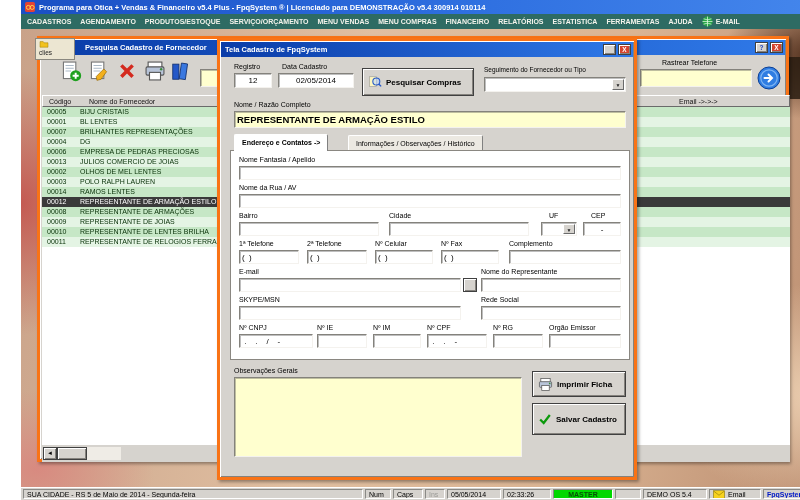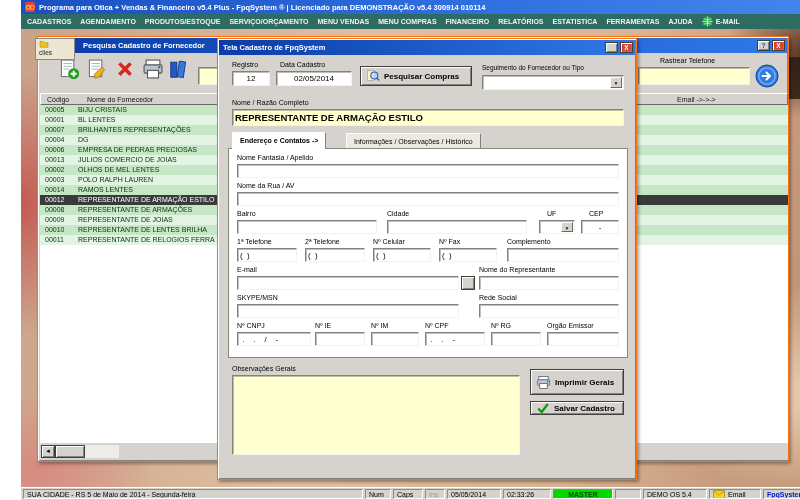--- a/index.html
+++ b/index.html
@@ -23,21 +23,21 @@
     background:
       radial-gradient(ellipse 130px 90px at 99% 6%, #4e2d1b 0%, rgba(78,45,27,0) 70%),
       radial-gradient(ellipse 160px 220px at 0% 38%, #c45a52 0%, rgba(196,90,82,0) 60%),
       radial-gradient(ellipse 180px 120px at 2% 96%, #d88a80 0%, rgba(216,138,128,0) 65%),
       radial-gradient(ellipse 220px 160px at 100% 80%, #ecd0b2 0%, rgba(236,208,178,0) 70%),
       linear-gradient(100deg,#c9a289,#e0bfa1 40%,#dab493 70%,#bb8d70); }
   .glasses { position:absolute; right:0; top:28px; width:46px; height:42px;
     background:#2a1d12; border-radius:9px; opacity:.85; }
 
   
-  .win { position:absolute; background:#d6d3ce; border:1px solid #f97316;
+  .win { position:absolute; background:#d6d3ce; border:3px solid #f97316;
     box-shadow: inset 1px 1px 0 #ffffff, inset -1px -1px 0 #85827d, 2px 2px 3px rgba(0,0,0,.35); }
   .tb { height:15px; display:flex; align-items:center; padding:0 2px 0 4px; margin:1px;
     background:linear-gradient(90deg,#0a3ca8,#2f79e8); color:#fff;
     font-size:7.5px; font-weight:bold; white-space:nowrap; }
   .tb .sp { flex:1; }
   .tbtn { width:13px; height:11px; background:#d6d3ce; border:1px solid #404040;
     box-shadow:inset 1px 1px 0 #fff, inset -1px -1px 0 #85827d;
     font:bold 6.5px "Liberation Sans",sans-serif; line-height:8px; text-align:center;
     padding:0; margin-left:2px; color:#000; }
   .tbtn.red { background:#d4442e; color:#fff; }
@@ -243,21 +243,21 @@
       <span class="sp"></span>
       <button class="tbtn"></button>
       <button class="tbtn red">X</button>
     </div>
 
     <span class="lbl" style="left:14px; top:22px;">Registro</span>
     <input class="inp ctr" style="left: 14px; top: 32px; width: 38px; height: 15px;" value="12">
     <span class="lbl" style="left:62px; top:22px;">Data Cadastro</span>
     <input class="inp ctr" style="left: 58px; top: 32px; width: 76px; height: 15px;" value="02/05/2014">
 
-    <button class="btn" style="position:absolute; left:142px; top:27px; width:112px; height:20px;align-items:center;">
+    <button class="btn" style="position:absolute; left:142px; top:27px; width:112px; height:28px;align-items:center;">
       <svg width="14" height="14" viewBox="0 0 16 16">
           <rect x="1.5" y="2" width="8" height="11" fill="#fdf6c0" stroke="#999" stroke-width=".7"></rect>
           <circle cx="9.5" cy="7.5" r="4" fill="rgba(180,210,255,.5)" stroke="#2458c8" stroke-width="1.2"></circle>
           <line x1="12.3" y1="10.3" x2="15" y2="13" stroke="#2458c8" stroke-width="1.6"></line>
         </svg>
       <span>Pesquisar Compras</span>
     </button>
 
     <span class="lbl" style="left:264px; top:25px; font-size:6.5px;">Seguimento do Fornecedor ou Tipo</span>
     <div class="inp" style="left:264px; top:36px; width:142px; height:15px;">
@@ -327,23 +327,23 @@
     <span class="lbl" style="left:14px; top:326px;">Observações Gerais</span>
     <div class="inp yellow" style="left:14px; top:336px; width:288px; height:80px;"></div>
 
     <button class="btn" style="position:absolute; left:312px; top:330px; width:94px; height:26px;">
       <svg width="15" height="15" viewBox="0 0 16 16">
           <rect x="3" y="1.5" width="10" height="4" fill="#fff" stroke="#555" stroke-width=".8"></rect>
           <rect x="1.5" y="5" width="13" height="6" rx="1" fill="#b8c4d8" stroke="#555" stroke-width=".8"></rect>
           <rect x="4" y="9" width="8" height="5.5" fill="#fff" stroke="#555" stroke-width=".8"></rect>
           <circle cx="12.5" cy="6.8" r=".9" fill="#3a8a3a"></circle>
         </svg>
-      <span>Imprimir Gerais</span>
-    </button>
-    <button class="btn" style="position:absolute; left:312px; top:362px; width:94px; height:14px;">
+      <span>Imprimir Ficha</span>
+    </button>
+    <button class="btn" style="position:absolute; left:312px; top:362px; width:94px; height:32px;">
       <svg width="14" height="14" viewBox="0 0 16 16">
           <path d="M2.5 8.5l4 4 7-9" fill="none" stroke="#0c9a0c" stroke-width="2.6"></path>
         </svg>
       <span>Salvar Cadastro</span>
     </button>
   </div>
 
   <div class="statusbar">
     <div class="seg" style="flex:1;">SUA CIDADE - RS  5 de Maio de 2014 - Segunda-feira</div>
     <div class="seg" style="width:26px;">Num</div>

